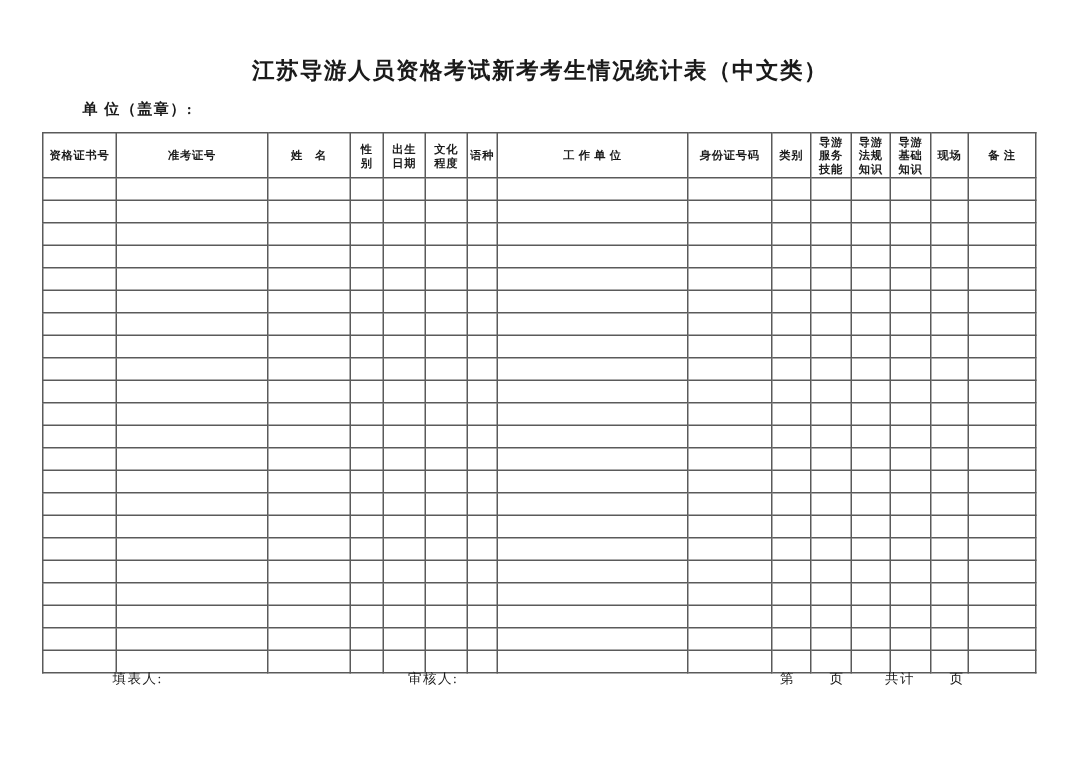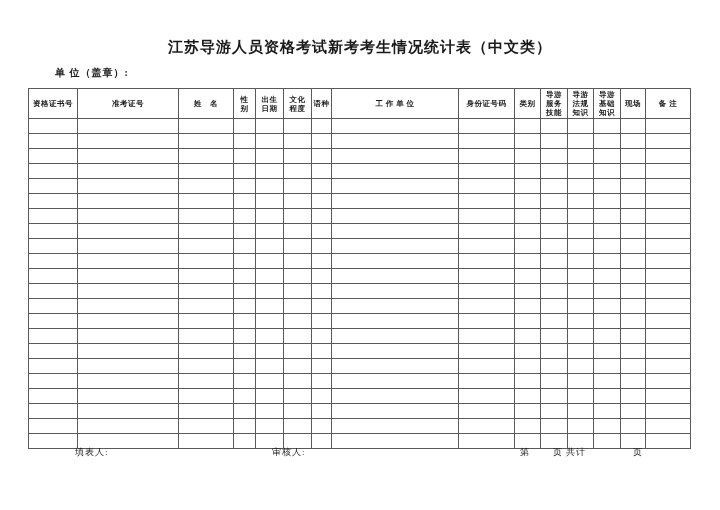--- a/index.html
+++ b/index.html
@@ -76,21 +76,21 @@
   }
   .footer-item {
     position: absolute;
     top: 0;
     white-space: nowrap;
   }
   .f-filler   { left: 75px; }
   .f-reviewer { left: 272px; }
   .f-page-1   { left: 520px; }
   .f-page-2   { left: 553px; }
-  .f-page-3   { left: 566px; }
+  .f-page-3   { left: 590px; }
   .f-page-4   { left: 633px; }
 </style>
 </head>
 <body>
 
 <div class="title">江苏导游人员资格考试新考考生情况统计表（中文类）</div>
 
 <div class="unit-label">单 位（盖章）:</div>
 
 <table class="form-table">

